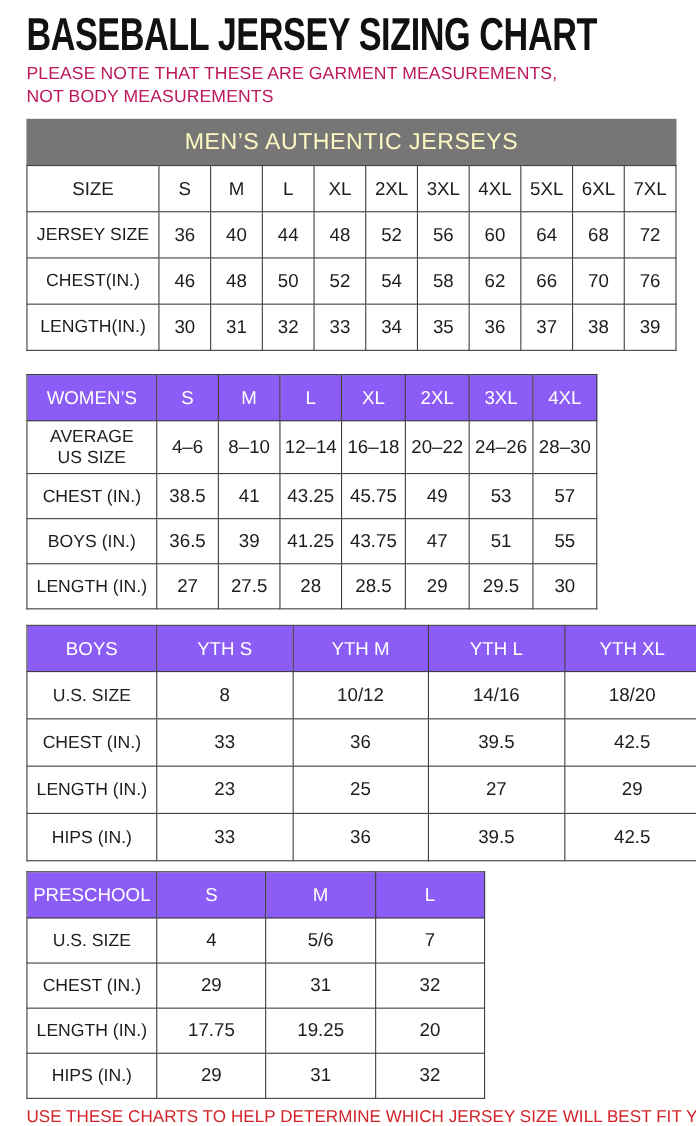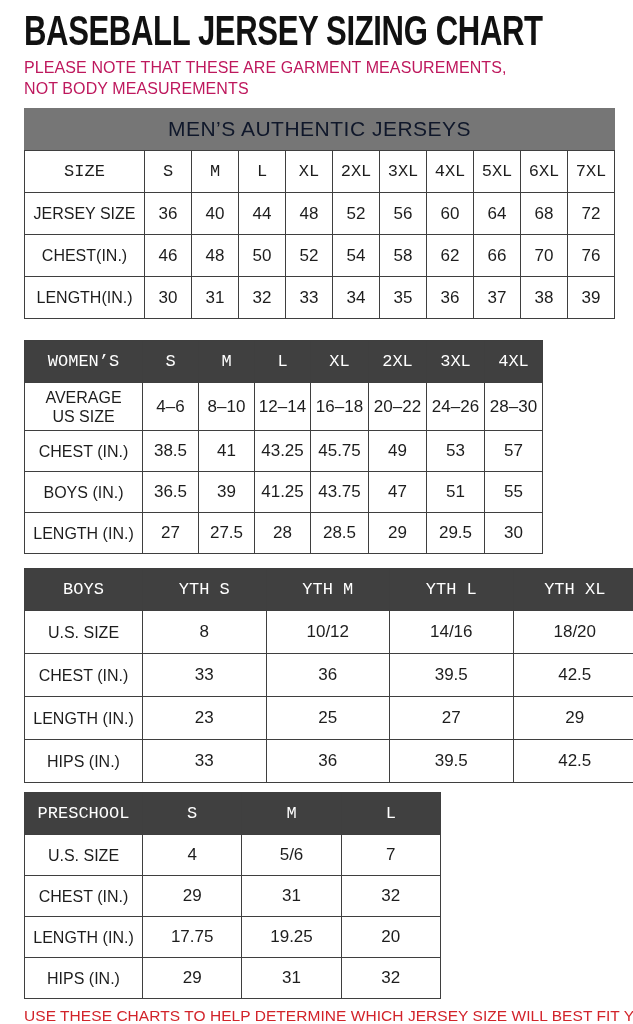--- a/index.html
+++ b/index.html
@@ -31,21 +31,21 @@
     font-size: 16px;
     line-height: 1.32;
     letter-spacing: 0.1px;
   }
 
   .banner {
     margin-top: 9px;
     width: 591px;
     height: 42px;
     background: #767676;
-    color: #0f172a;
+    color: #fef9c3;
     font-size: 21px;
     letter-spacing: 0.5px;
     display: flex;
     align-items: center;
     justify-content: center;
   }
 
   table.szt {
     border-collapse: collapse;
     table-layout: fixed;
@@ -53,28 +53,28 @@
   .szt th, .szt td {
     border: 1px solid #3f3f3f;
     text-align: center;
     vertical-align: middle;
     font-weight: normal;
     font-size: 17px;
     padding: 0;
     background: #ffffff;
     color: #1d1d1d;
   }
-  .szt thead th { height: 41px; font-family: Liberation Mono, monospace; }
+  .szt thead th { height: 41px; }
   .szt td.rowlab {
     white-space: pre-line;
     font-size: 16px;
     line-height: 1.2;
   }
 
-  .gray thead th { background: #404040; color: #ffffff; }
+  .gray thead th { background: #8b5cf6; color: #ffffff; }
 
   .mens { width: 591px; }
   .mens th:first-child { width: 119px; }
   .mens td { height: 41px; }
 
   .womens { width: 519px; margin-top: 21px; }
   .womens th:nth-child(1) { width: 117px; }
   .womens th:nth-child(2), .womens th:nth-child(3), .womens th:nth-child(4) { width: 55px; }
   .womens td { height: 40px; }
   .womens tbody tr:first-child td { height: 47px; margin-top: 43px; }

